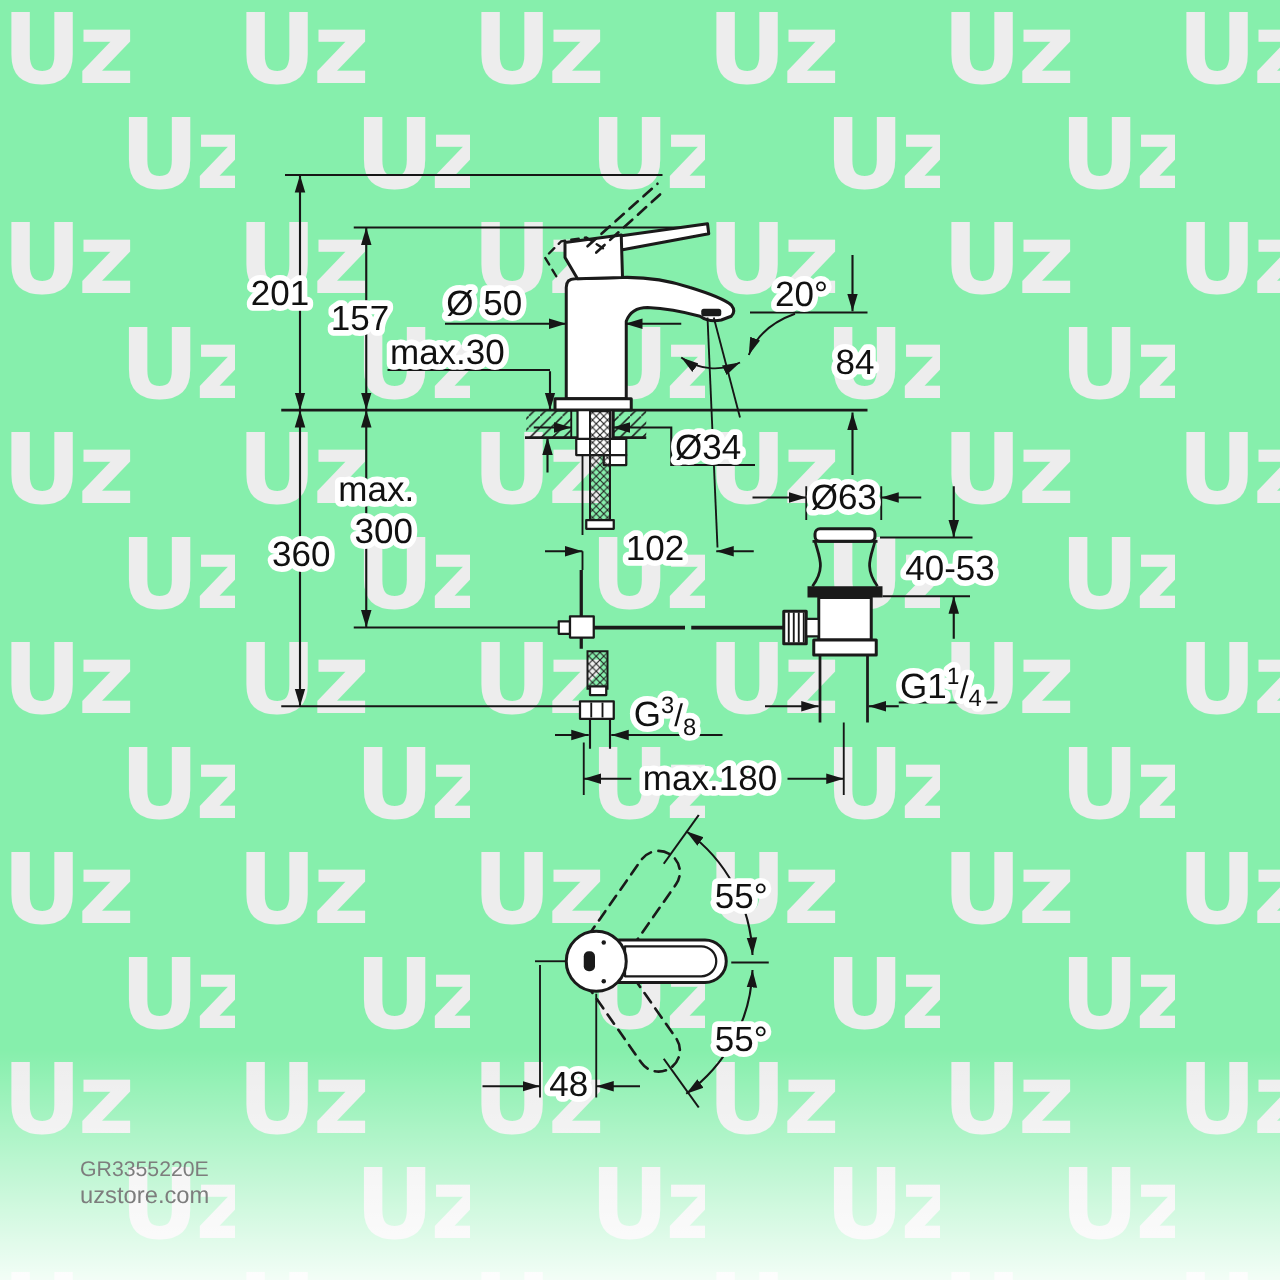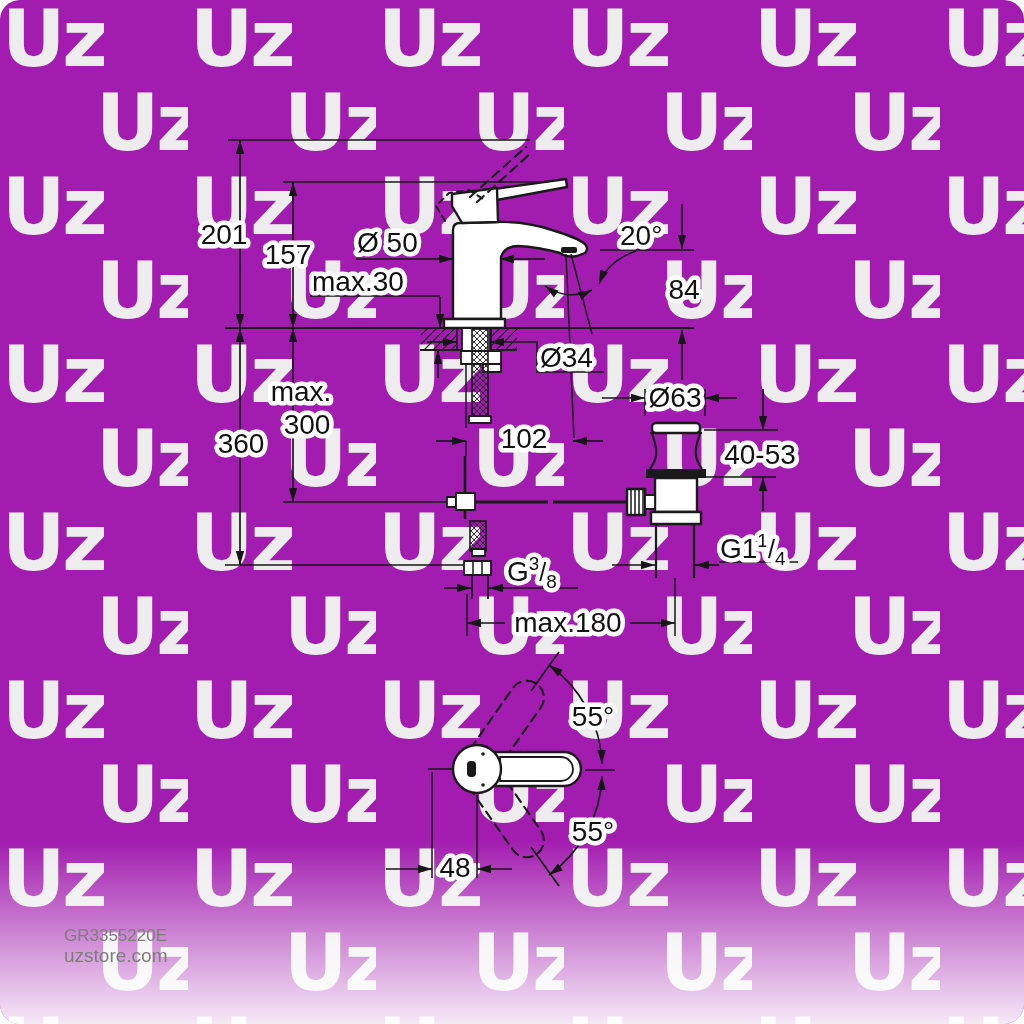--- a/index.html
+++ b/index.html
@@ -1,16 +1,16 @@
 <!DOCTYPE html>
 <html><head>
 <meta charset="utf-8">
 <style>
   html,body{margin:0;padding:0;background:#ffffff;}
-  .stage{position:relative;width:1024px;height:1024px;background:#a21caf;overflow:hidden;border-radius:20px;}
+  .stage{position:relative;width:1024px;height:1024px;background:#86efac;overflow:hidden;}
   svg{display:block;}
   .obj{fill:#ffffff;stroke:#1a1a1a;stroke-width:2.4;stroke-linejoin:round;}
   .obj2{fill:#ffffff;stroke:#1a1a1a;stroke-width:1.8;stroke-linejoin:round;}
   .ln{stroke:#1a1a1a;stroke-width:2.2;fill:none;stroke-linecap:butt;}
   .ln3{stroke:#1a1a1a;stroke-width:3;fill:none;}
   .dim{stroke:#161616;stroke-width:1.7;fill:none;}
   .thin{stroke:#161616;stroke-width:1.5;fill:none;}
   .dash{stroke:#1a1a1a;stroke-width:2.1;fill:none;stroke-dasharray:9 6;stroke-linecap:round;}
   .dash2{stroke:#1a1a1a;stroke-width:1.9;fill:none;stroke-dasharray:6 5;stroke-linecap:round;}
   .lbl{font-family:"Liberation Sans",sans-serif;font-size:28px;fill:#111;

